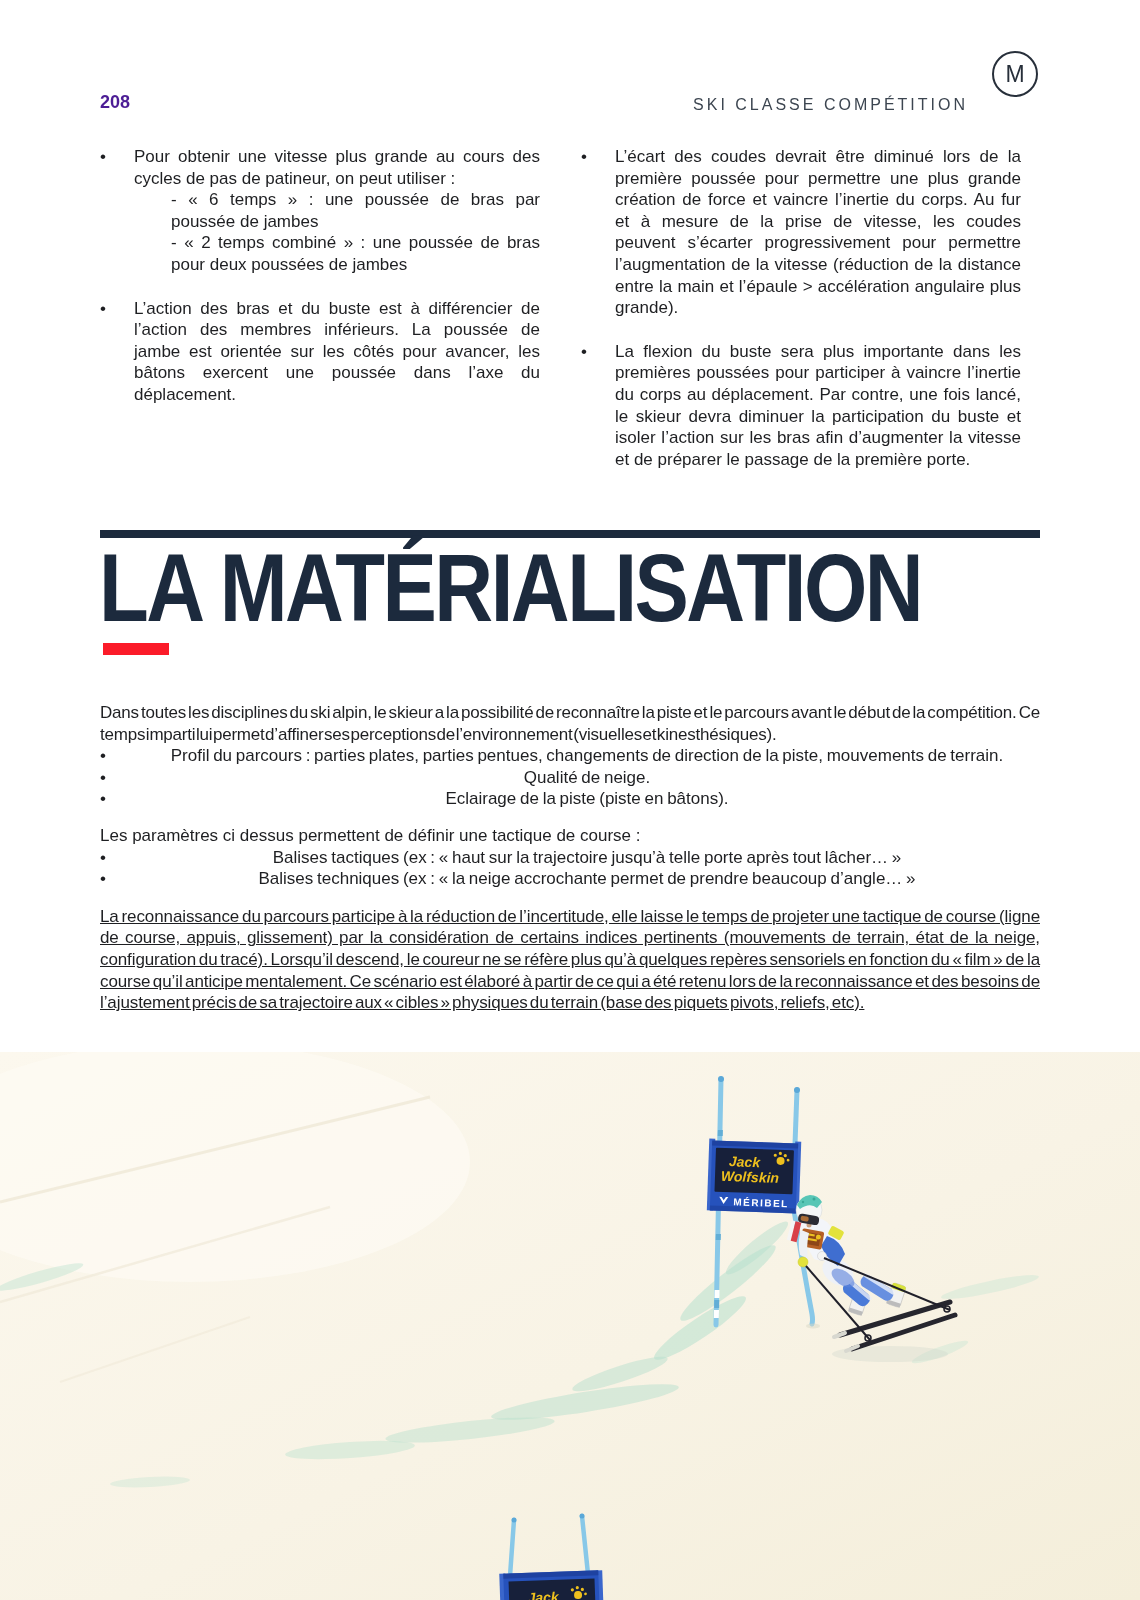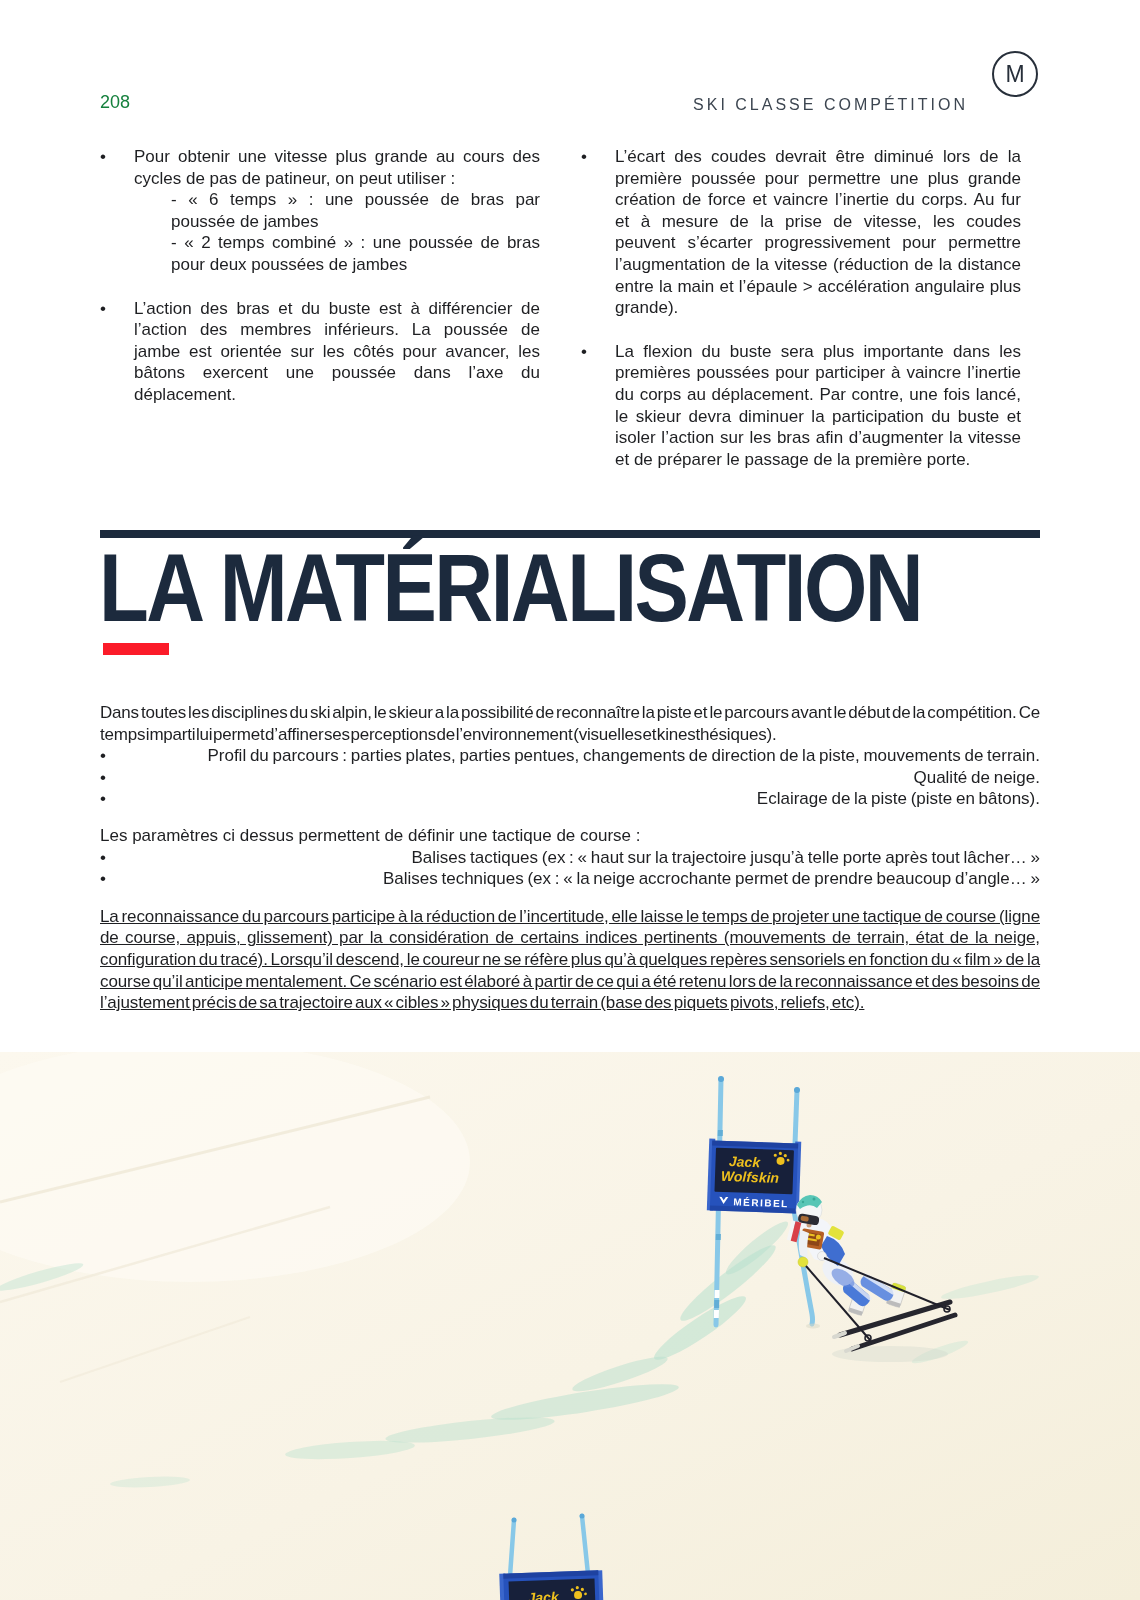--- a/index.html
+++ b/index.html
@@ -2,21 +2,21 @@
 <html><head>
 <meta charset="utf-8">
 <style>
   html,body{margin:0;padding:0;background:#e8e8e8;}
   .page{
     position:relative;width:1140px;height:1600px;margin:0 auto;
     background:#ffffff;overflow:hidden;
     font-family:"Liberation Sans",sans-serif;color:#1e1f22;
   }
   
-  .hdr-num{position:absolute;left:100px;top:92px;font-size:18px;font-weight:400;color:#15803d;}
+  .hdr-num{position:absolute;left:100px;top:92px;font-size:18px;font-weight:700;color:#4c1d95;}
   .hdr-title{position:absolute;right:172px;top:96px;font-size:16px;letter-spacing:3px;color:#3c4550;font-weight:400;}
   .hdr-logo{position:absolute;left:992px;top:51px;width:42px;height:42px;border:2.5px solid #272f3a;
     border-radius:50%;display:flex;align-items:center;justify-content:center;
     font-size:23px;color:#272f3a;font-weight:400;}
   
   .cols{position:absolute;left:100px;top:146px;width:940px;display:flex;gap:41px;}
   .col{width:440px;font-size:17px;line-height:21.6px;}
   .bullet{display:flex;margin-bottom:22px;}
   .bullet .mark{width:34px;flex:none;}
   .bullet .mark::before{content:"\2022";}
@@ -28,21 +28,21 @@
     font-size:97px;font-weight:700;letter-spacing:-3px;color:#1c2a3d;
     transform:scaleX(0.84);transform-origin:0 0;}
   .red-bar{position:absolute;left:103px;top:643px;width:66px;height:12px;}
   
   .body-block{position:absolute;left:100px;top:702px;width:940px;font-size:17px;line-height:21.6px;}
   .jp{text-align:justify;}
   .p1{word-spacing:-4px;letter-spacing:-0.2px;}
   .p3{margin-top:16px;word-spacing:-2.5px;letter-spacing:-0.1px;text-decoration:underline;}
   .mt{margin-top:15px;}
   .blist .bullet{margin-bottom:0;}
-  .blist .bt{text-align:right;word-spacing:-1px;}
+  .blist .bt{text-align:center;word-spacing:-1px;}
   
   .photo{position:absolute;left:0;top:1052px;width:1140px;height:548px;}
   .photo svg{display:block;}
   .banner-txt{font-family:"Liberation Sans",sans-serif;font-weight:700;font-style:italic;}
   .meribel-txt{font-family:"Liberation Sans",sans-serif;font-weight:700;}
 </style>
 </head>
 <body>
 
 <div class="page">

